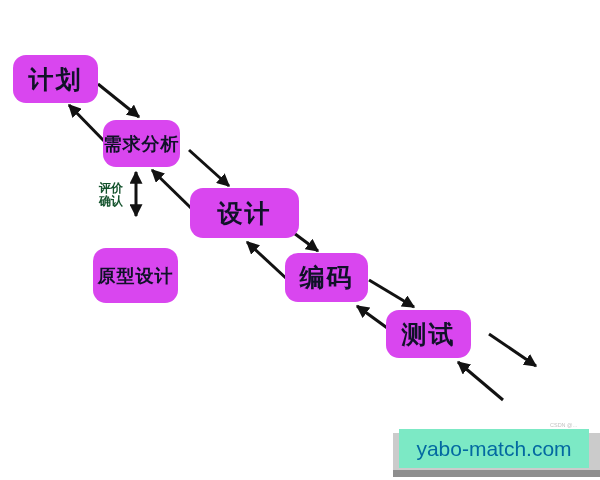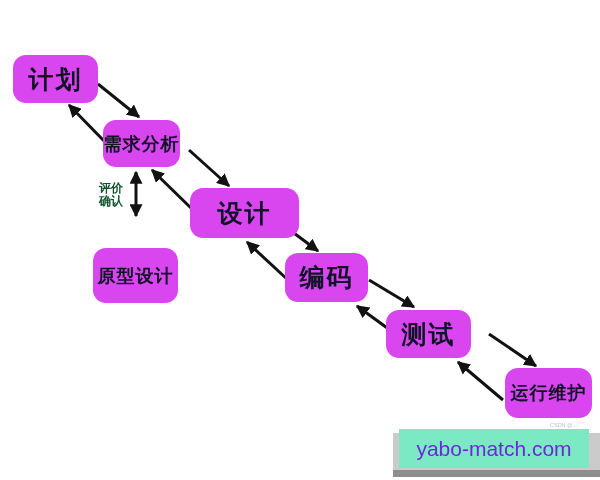--- a/index.html
+++ b/index.html
@@ -33,21 +33,21 @@
     background:#cbcbcb;
   }
   .wm-strip{
     position:absolute;left:393px;top:470px;width:207px;height:7px;
     background:#8e8e8e;
   }
   .wm-banner{
     position:absolute;left:399px;top:429px;width:190px;height:39px;
     background:#7ce9c5;
     display:flex;align-items:center;justify-content:center;
-    font-size:21px;color:#6d28d9;
+    font-size:21px;color:#0369a1;
   }
   .tiny-watermark{
     position:absolute;left:550px;top:422px;
     font-size:10px;color:#c2c2c2;white-space:nowrap;
     transform:scale(0.55);transform-origin:0 0;
   }
 </style>
 </head>
 <body>
 
@@ -77,21 +77,20 @@
   <div class="node small" style="left:103px;top:120px;width:77px;height:47px;">需求分析</div>
 
   <div class="node big" style="left:190px;top:188px;width:109px;height:50px;">设计</div>
 
   <div class="node small" style="left:93px;top:222px;width:85px;height:55px;margin-top:26px;">原型设计</div>
 
   <div class="node big" style="left:285px;top:253px;width:83px;height:49px;">编码</div>
 
   <div class="node big" style="left:386px;top:310px;width:85px;height:48px;">测试</div>
 
-  <div class="node small" style="left:505px;top:368px;width:87px;height:50px;">运行维护</div>
 
   <div class="feedback-label">
     <div>评价</div>
     <div>确认</div>
   </div>
 
   <div class="tiny-watermark">CSDN @...</div>
 
   <div class="wm-backdrop"></div>
   <div class="wm-strip"></div>

